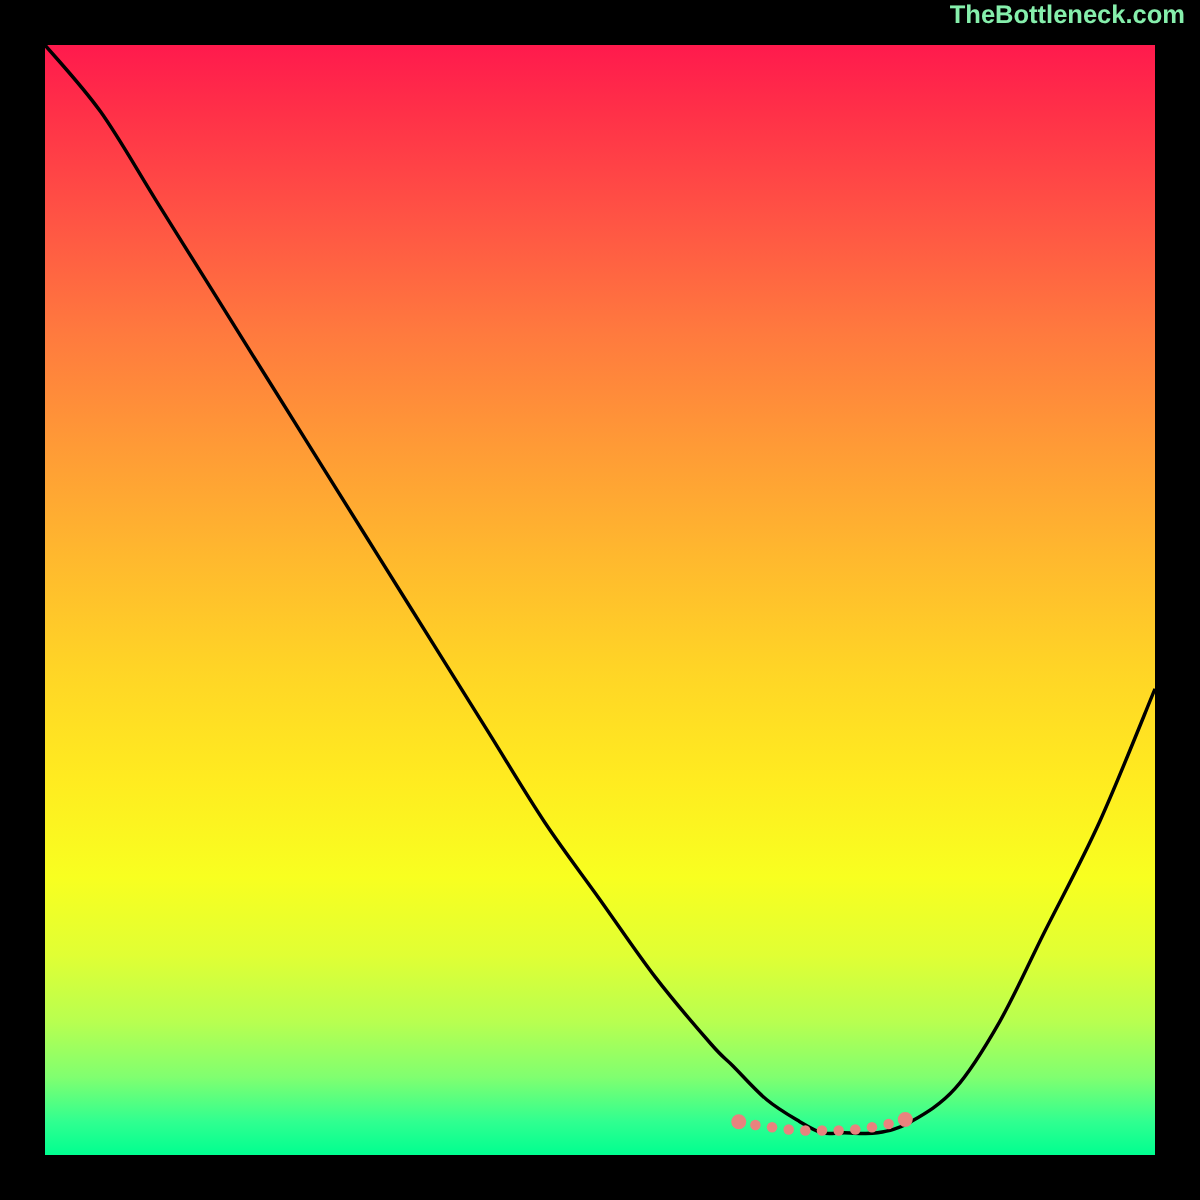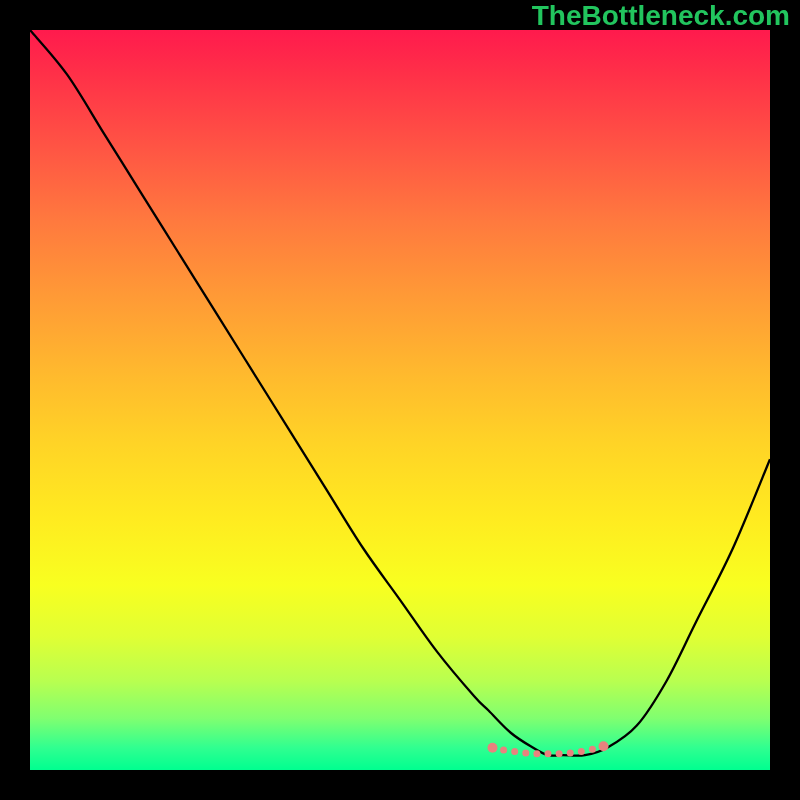--- a/index.html
+++ b/index.html
@@ -7,22 +7,22 @@
     width: 800px;
     height: 800px;
     background: #000;
     position: relative;
     font-family: Arial, sans-serif;
   }
   .watermark {
     position: absolute;
     top: 0px;
     right: 10px;
-    color: #22c55e;
-    font-size: 28px;
+    color: #86efac;
+    font-size: 17px;
     font-weight: bold;
     z-index: 10;
   }
   .plot-area {
     position: absolute;
     left: 30px;
     top: 30px;
     width: 740px;
     height: 740px;
     background: linear-gradient(to bottom,

